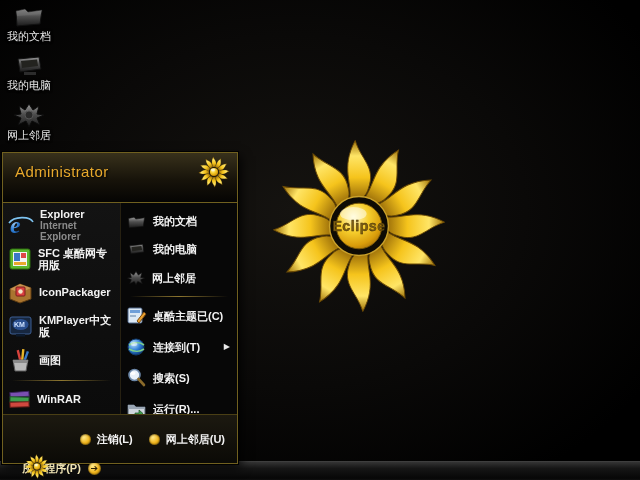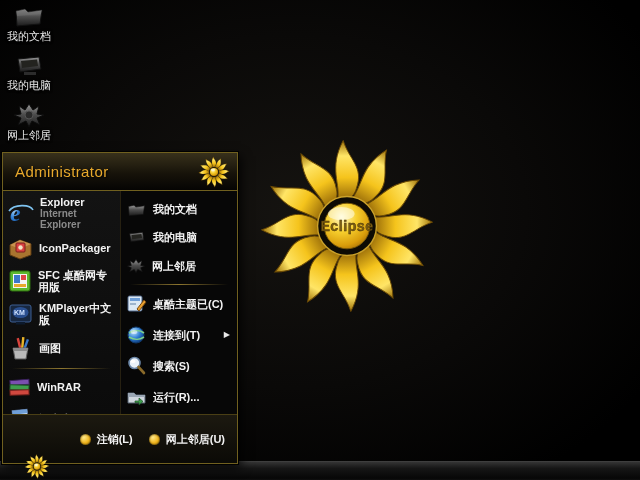--- a/index.html
+++ b/index.html
@@ -7,29 +7,29 @@
        font-family:"Liberation Sans","DejaVu Sans",sans-serif;position:relative;}
   #screen{position:absolute;inset:0;
        background:radial-gradient(ellipse 420px 320px at 46% 44%, #151310 0%, #0a0908 55%, #000 100%);}
 
   
   .desktop-icon{position:absolute;left:0;width:58px;text-align:center;cursor:default;}
   .dt-ico{display:block;margin:0 auto 1px auto;}
   .dt-label{color:#eaeaea;font-size:11px;line-height:12px;text-shadow:1px 1px 2px #000,0 0 3px #000;}
 
   
-  #wallpaper-sun{position:absolute;left:252px;top:124px;width:190px;height:204px;}
+  #wallpaper-sun{position:absolute;left:264px;top:124px;width:190px;height:204px;}
   .eclipse-text{font-family:"Liberation Sans",sans-serif;font-weight:bold;font-size:15px;
        fill:#7c5d12;stroke:#423009;stroke-width:.4px;letter-spacing:.5px;}
 
   
   #start-menu{position:absolute;left:2px;top:152px;width:234px;height:310px;
        background:#0a0a0a;border:1px solid #70601f;box-shadow:0 0 0 1px #000,3px 4px 10px rgba(0,0,0,.85);
        display:flex;flex-direction:column;z-index:5;}
-  #sm-header{height:37px;flex:none;display:flex;align-items:center;padding:0 6px 0 12px;
+  #sm-header{height:37px;flex:none;display:flex;align-items:center;padding:0 6px 12px 12px;
        background:linear-gradient(#38311b,#17130a 55%,#050403);border-bottom:1px solid #70601f;}
   #sm-user{flex:1;color:#e8a92c;font-size:15px;letter-spacing:.4px;text-shadow:1px 1px 2px #000;}
   #sm-body{flex:1;display:flex;min-height:0;}
   #sm-left{width:117px;flex:none;display:flex;flex-direction:column;padding-top:4px;
        background:linear-gradient(180deg,#131313,#0b0b0b);}
   #sm-right{flex:1;display:flex;flex-direction:column;padding-top:4px;
        background:#070707;border-left:1px solid #262011;}
   .mi{display:flex;align-items:center;gap:6px;padding:2px 3px 2px 5px;color:#f2f2f2;
       font-size:11px;font-weight:bold;flex:none;}
   .mi .txt{line-height:12px;}
@@ -164,38 +164,38 @@
 
       <div id="sm-left">
         <div class="mi" style="height:32px">
           <svg class="mi-ico" width="26" height="26" viewBox="0 0 26 26">
             <text x="2" y="21" font-size="24" font-weight="bold" font-style="italic" fill="url(#blueGrad)" font-family="Liberation Serif,serif">e</text>
             <path d="M1 11 C6 4 22 4 25 10" stroke="#7ec3f0" stroke-width="1.6" fill="none"></path>
           </svg>
           <span class="txt"><span>Explorer</span>
             <span class="sub">Internet Explorer</span></span>
         </div>
-        <div class="mi" style="height:30px">
-          <svg class="mi-ico" width="25" height="25" viewBox="0 0 25 25">
-            <path d="M2 9 L12 4 L23 8 L23 19 L12 23 L2 19 Z" fill="#a9742f" stroke="#5e3c12"></path>
-            <path d="M2 9 L12 13 L23 8 L12 4 Z" fill="#c89350"></path>
-            <rect x="8" y="7" width="9" height="9" rx="1" fill="#d94040" stroke="#7a1d1d"></rect>
-            <circle cx="12.5" cy="11.5" r="2.2" fill="#f2e6c8"></circle>
-          </svg>
-          <span class="txt">IconPackager</span>
-        </div>
         <div class="mi" style="height:28px">
           <svg class="mi-ico" width="24" height="24" viewBox="0 0 24 24">
             <rect x="2" y="2" width="20" height="20" rx="2" fill="#5cb82e" stroke="#2d6e0e"></rect>
             <rect x="5" y="5" width="14" height="14" fill="#f4f4f4"></rect>
             <rect x="6" y="6" width="6" height="8" fill="#3a78c8"></rect>
               <rect x="13" y="6" width="5" height="5" fill="#e04848"></rect>
             <rect x="6" y="15" width="12" height="3" fill="#e8a92c"></rect>
           </svg>
           <span class="txt">SFC 桌酷网专用版</span>
+        </div>
+        <div class="mi" style="height:30px">
+          <svg class="mi-ico" width="25" height="25" viewBox="0 0 25 25">
+            <path d="M2 9 L12 4 L23 8 L23 19 L12 23 L2 19 Z" fill="#a9742f" stroke="#5e3c12"></path>
+            <path d="M2 9 L12 13 L23 8 L12 4 Z" fill="#c89350"></path>
+            <rect x="8" y="7" width="9" height="9" rx="1" fill="#d94040" stroke="#7a1d1d"></rect>
+            <circle cx="12.5" cy="11.5" r="2.2" fill="#f2e6c8"></circle>
+          </svg>
+          <span class="txt">IconPackager</span>
         </div>
         <div class="mi" style="height:30px">
           <svg class="mi-ico" width="25" height="25" viewBox="0 0 25 25">
             <rect x="2" y="3" width="21" height="17" rx="2" fill="#17273f" stroke="#3d5f94"></rect>
             <rect x="4" y="5" width="17" height="11" fill="#2c4succ" opacity="0"></rect>
             <ellipse cx="12.5" cy="10.5" rx="8" ry="5.5" fill="#2a4f8f"></ellipse>
             <text x="6" y="13" font-size="7" font-weight="bold" fill="#cfe2ff" font-family="Liberation Sans,sans-serif">KM</text>
             <rect x="8" y="20" width="9" height="2.5" fill="#0d1a2c"></rect>
           </svg>
           <span class="txt">KMPlayer中文版</span>

